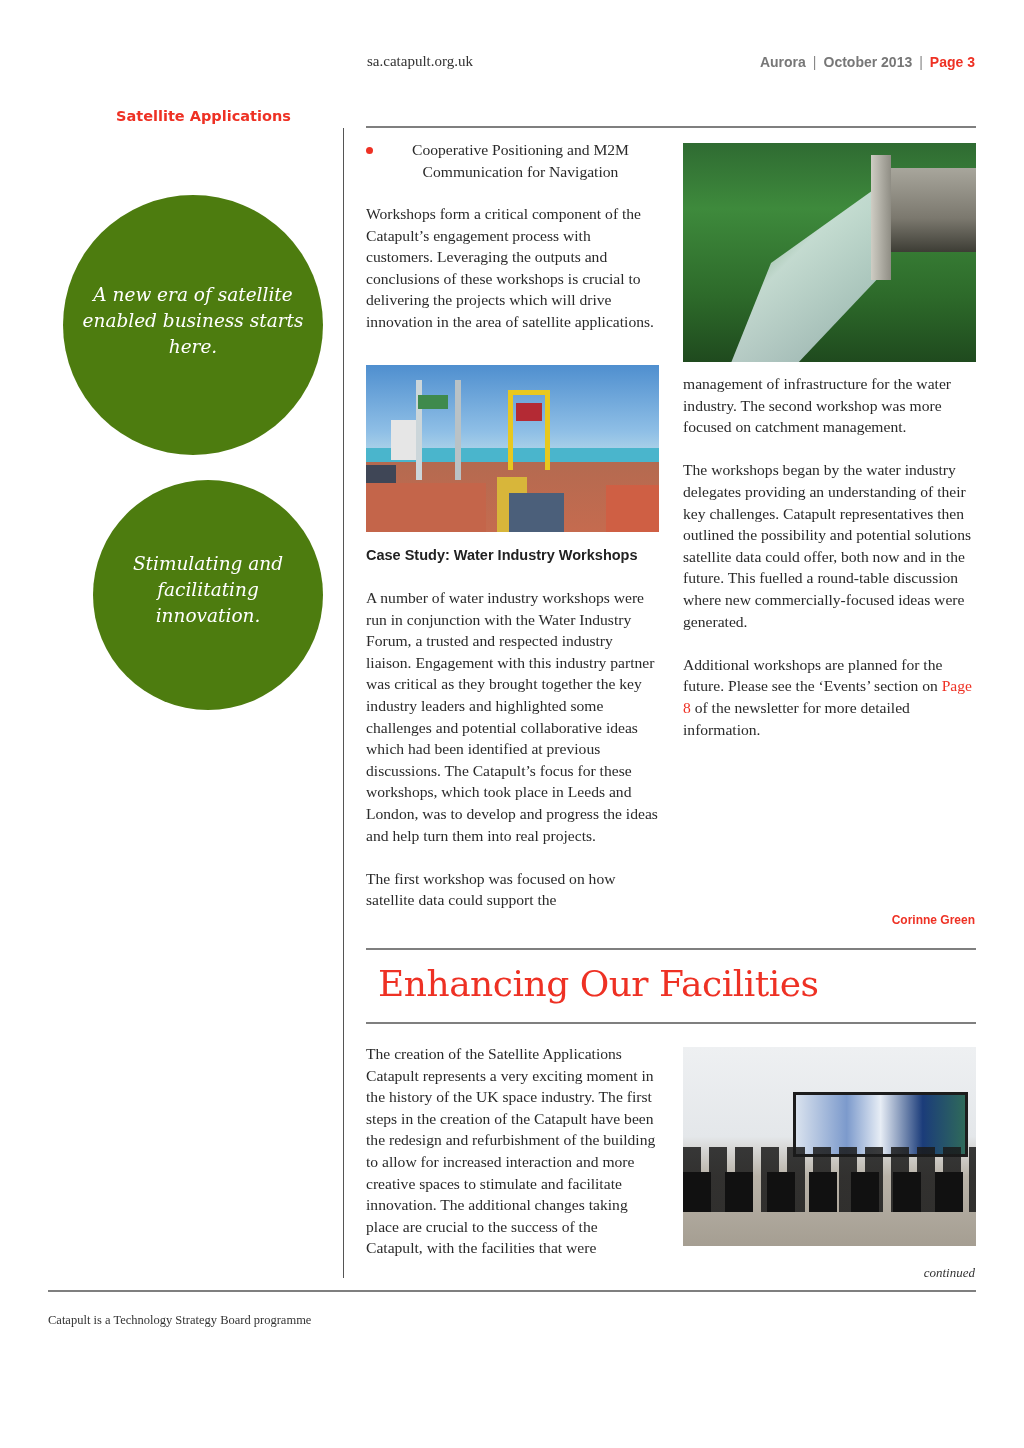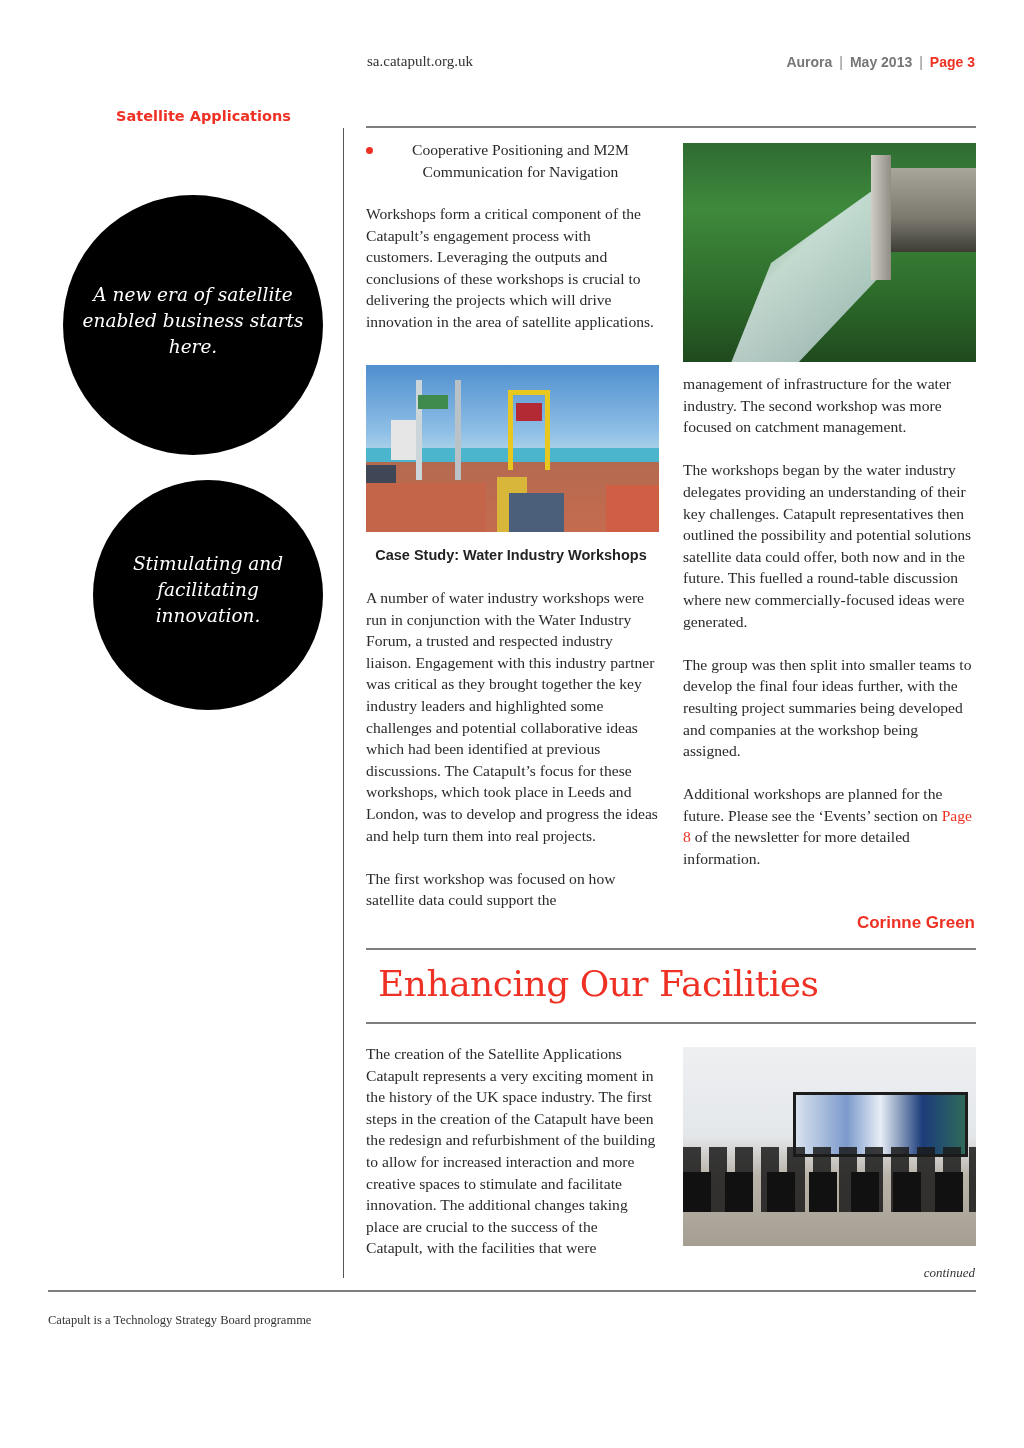--- a/index.html
+++ b/index.html
@@ -19,45 +19,45 @@
     #site-url { left: 367px; top: 53px; font-family: "Liberation Serif", serif; font-size: 15px; color: #333; }
     #issue-info { right: 49px; top: 54px; font-family: "Liberation Sans", sans-serif; font-size: 14px; font-weight: bold; color: #777; white-space: nowrap; }
     #issue-info .sep { margin: 0 7px; color: #888; font-weight: normal; }
     #issue-info .page { color: #ee3124; }
 
     
     .hrule { position: absolute; height: 2px; background: #7f7f7f; }
     #vrule { left: 343px; top: 128px; width: 1px; height: 1150px; background: #555; }
 
     
-    .circle { position: absolute; border-radius: 50%; background: #000000; display: flex; align-items: center; justify-content: center; text-align: center; }
+    .circle { position: absolute; border-radius: 50%; background: #4d7c0f; display: flex; align-items: center; justify-content: center; text-align: center; }
     .circle span { font-family: "DejaVu Serif", serif; font-style: italic; color: #fff; font-size: 18.5px; line-height: 26px; }
     #circle-1 { left: 63px; top: 195px; width: 260px; height: 260px; }
     #circle-1 span { width: 230px; margin-top: -8px; }
     #circle-2 { left: 93px; top: 480px; width: 230px; height: 230px; }
     #circle-2 span { width: 180px; margin-top: -10px; }
 
     
     .col-text { position: absolute; font-family: "Liberation Serif", serif; font-size: 15.6px; line-height: 21.6px; color: #2a2a2a; }
     .col-text p { margin-bottom: 21.6px; }
     .col-text p:last-child { margin-bottom: 0; }
     .col-text .link { color: #ee3124; }
 
     #bullet { left: 366px; top: 139px; width: 290px; }
     #bullet .dot { position: absolute; left: 0; top: 8px; width: 7px; height: 7px; border-radius: 50%; background: #ee3124; }
     #bullet .txt { padding-left: 19px; display: block; text-align: center; }
 
     #intro { left: 366px; top: 203px; width: 290px; }
 
-    #case-heading { left: 366px; top: 545px; width: 290px; font-family: "Liberation Sans", sans-serif; font-weight: bold; font-size: 14.5px; line-height: 21.5px; color: #222; text-align: center; }
+    #case-heading { left: 366px; top: 545px; width: 290px; font-family: "Liberation Sans", sans-serif; font-weight: bold; font-size: 14.5px; line-height: 21.5px; color: #222; }
     #case-body { left: 366px; top: 587px; width: 292px; }
 
     #right-col { left: 683px; top: 373px; width: 295px; }
 
-    #author { right: 49px; top: 913px; font-family: "Liberation Sans", sans-serif; font-weight: bold; font-size: 17px; color: #ee3124; }
+    #author { right: 49px; top: 913px; font-family: "Liberation Sans", sans-serif; font-weight: bold; font-size: 12px; color: #ee3124; }
 
     #section-title { left: 378px; top: 963px; font-family: "DejaVu Serif", serif; font-size: 36px; color: #ee3124; letter-spacing: -0.5px; white-space: nowrap; }
 
     #facilities-body { left: 366px; top: 1043px; width: 292px; }
 
     #continued { right: 49px; top: 1265px; font-family: "Liberation Serif", serif; font-style: italic; font-size: 13px; color: #333; }
 
     #footer { left: 48px; top: 1313px; font-family: "Liberation Serif", serif; font-size: 12.5px; color: #333; }
 
     
@@ -94,21 +94,21 @@
   </style>
 </head>
 <body>
 
 <div id="logo" class="abs">
   <div class="tagline">Satellite Applications</div>
 </div>
 
 <div id="site-url" class="abs">sa.catapult.org.uk</div>
 <div id="issue-info" class="abs">
-  <span>Aurora</span><span class="sep">|</span><span>May 2013</span><span class="sep">|</span><span class="page">Page 3</span>
+  <span>Aurora</span><span class="sep">|</span><span>October 2013</span><span class="sep">|</span><span class="page">Page 3</span>
 </div>
 
 <div class="hrule" style="left:366px; top:126px; width:610px;"></div>
 <div id="vrule" class="abs"></div>
 
 <div id="circle-1" class="circle">
   <span>A new era of satellite enabled business starts here.</span>
 </div>
 <div id="circle-2" class="circle">
   <span>Stimulating and facilitating innovation.</span>
@@ -144,21 +144,20 @@
 
 <div id="case-heading" class="abs">Case Study: Water Industry Workshops</div>
 <div id="case-body" class="col-text">
   <p>A number of water industry workshops were run in conjunction with the Water Industry Forum, a trusted and respected industry liaison. Engagement with this industry partner was critical as they brought together the key industry leaders and highlighted some challenges and potential collaborative ideas which had been identified at previous discussions. The Catapult’s focus for these workshops, which took place in Leeds and London, was to develop and progress the ideas and help turn them into real projects.</p>
   <p>The first workshop was focused on how satellite data could support the</p>
 </div>
 
 <div id="right-col" class="col-text">
   <p>management of infrastructure for the water industry. The second workshop was more focused on catchment management.</p>
   <p>The workshops began by the water industry delegates providing an understanding of their key challenges. Catapult representatives then outlined the possibility and potential solutions satellite data could offer, both now and in the future. This fuelled a round-table discussion where new commercially-focused ideas were generated.</p>
-  <p>The group was then split into smaller teams to develop the final four ideas further, with the resulting project summaries being developed and companies at the workshop being assigned.</p>
   <p><span>Additional workshops are planned for the future. Please see the ‘Events’ section on </span><span class="link">Page 8</span><span> of the newsletter for more detailed information.</span></p>
 </div>
 
 <div id="author" class="abs">Corinne Green</div>
 
 <div class="hrule" style="left:366px; top:948px; width:610px;"></div>
 
 <div id="section-title" class="abs">Enhancing Our Facilities</div>
 
 <div class="hrule" style="left:366px; top:1022px; width:610px;"></div>

